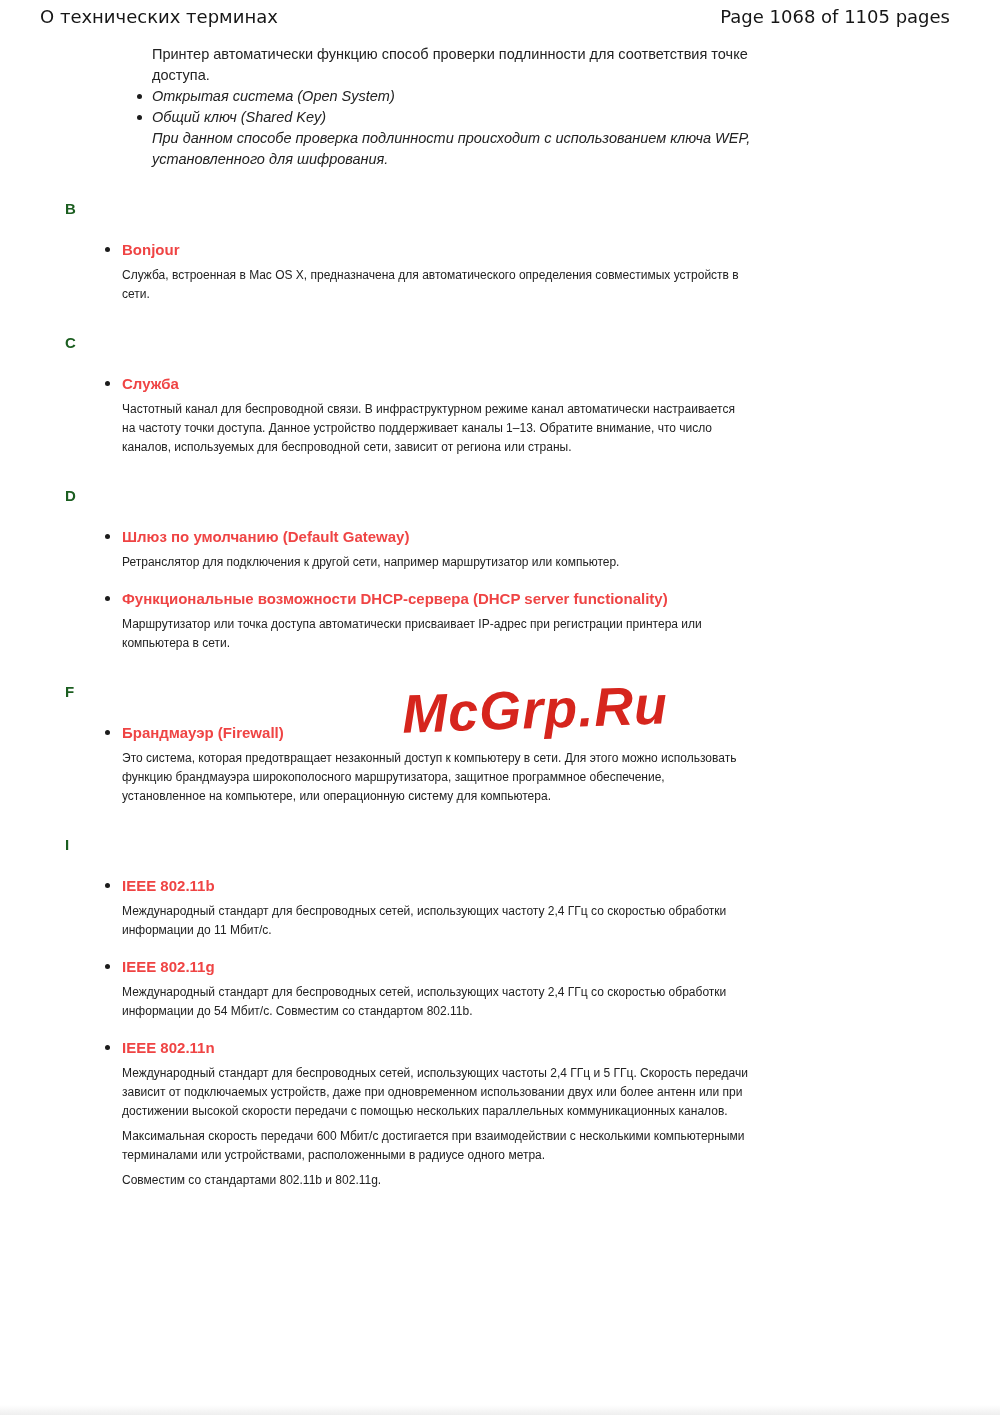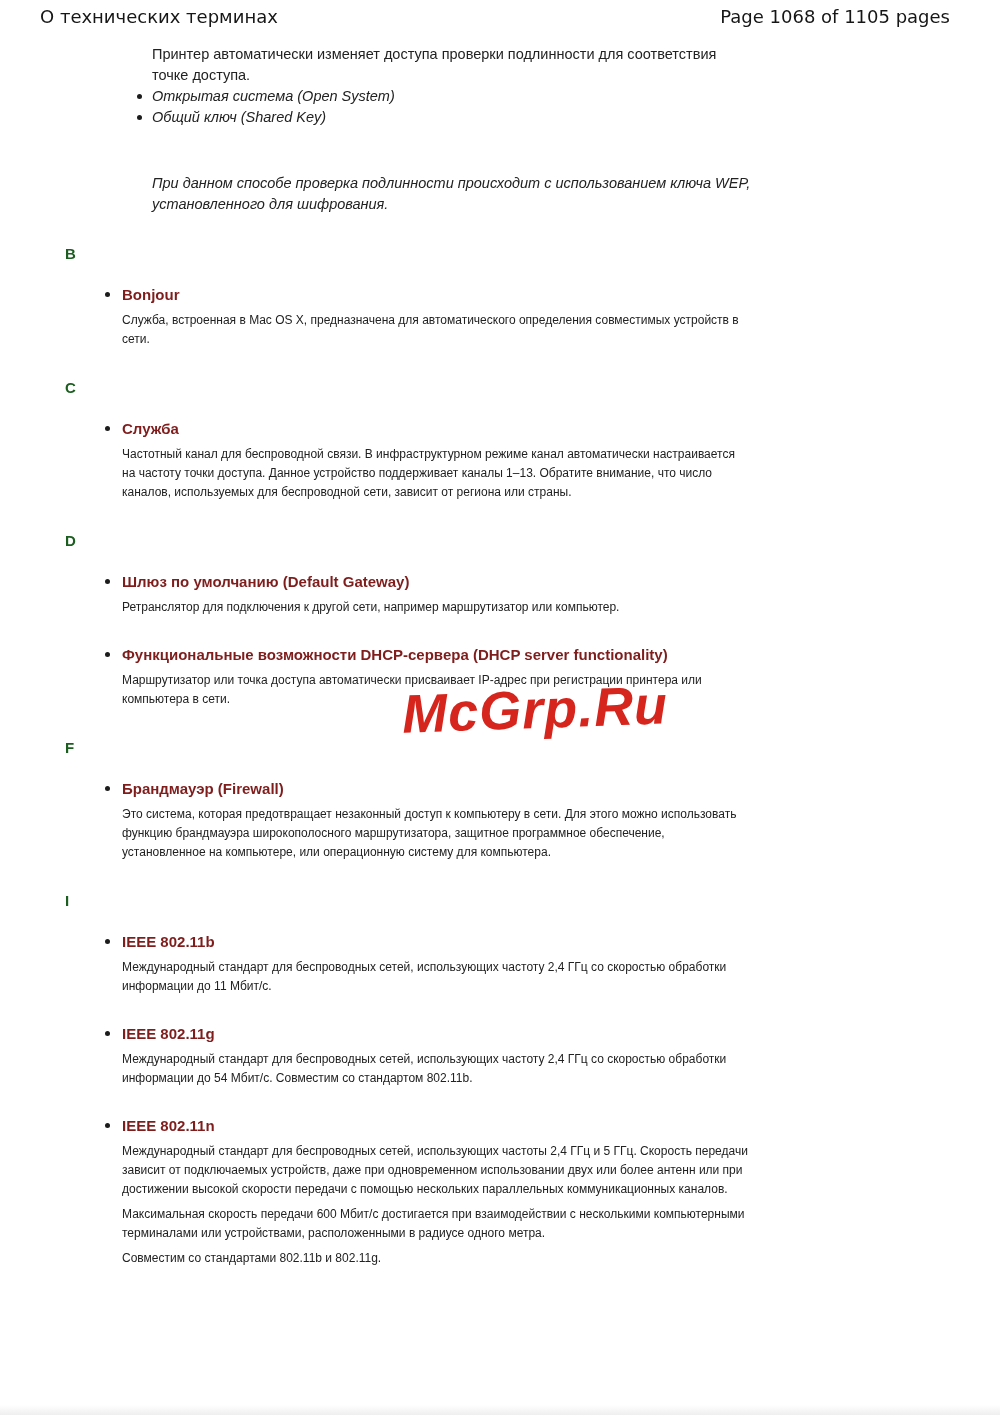--- a/index.html
+++ b/index.html
@@ -42,42 +42,42 @@
   .bullet-item{position:relative;font-style:italic;}
   .dot{
     position:absolute;
     left:-15px;
     top:8px;
     width:5px;
     height:5px;
     border-radius:50%;
     background:#1c1c1c;
   }
-  .item-cont{display:block;margin-top:45px;}
+  .item-cont{display:block;}
   
   .sections{margin-left:65px;}
   .glossary-section{margin-top:28px;}
   .letter{
     margin:0;
     font-size:15px;
     font-weight:bold;
     line-height:21px;
     color:var(--section-letter);
   }
   .terms{margin-left:57px;}
-  .term{margin-top:27px;}
+  .term{margin-top:16px;}
   .terms > .term:first-child{margin-top:20px;}
   .term-title-row{position:relative;}
   .term-title-row .dot{left:-17px;top:8px;}
   .term-title{
     margin:0;
     font-size:15px;
     font-weight:bold;
     line-height:21px;
-    color:#7f1d1d;
+    color:#ef4444;
   }
   .term-paras{max-width:626px;}
   .term-paras p{
     margin:6px 0 0 0;
     font-size:12px;
     line-height:19px;
   }
   
   .watermark{
     position:absolute;
@@ -105,21 +105,21 @@
 <body>
 
 <div class="page">
 
   <div class="header">
     <div>О технических терминах</div>
     <div>Page 1068 of 1105 pages</div>
   </div>
 
   <div class="intro">
-    <p class="lead">Принтер автоматически изменяет доступа проверки подлинности для соответствия точке доступа.</p>
+    <p class="lead">Принтер автоматически функцию способ проверки подлинности для соответствия точке доступа.</p>
     <ul class="plain" id="intro-items">
   <li class="bullet-item">
     <span class="dot"></span>
     <span class="item-text">Открытая система (Open System)</span>
     
   </li>
 
 
   <li class="bullet-item">
     <span class="dot"></span>

